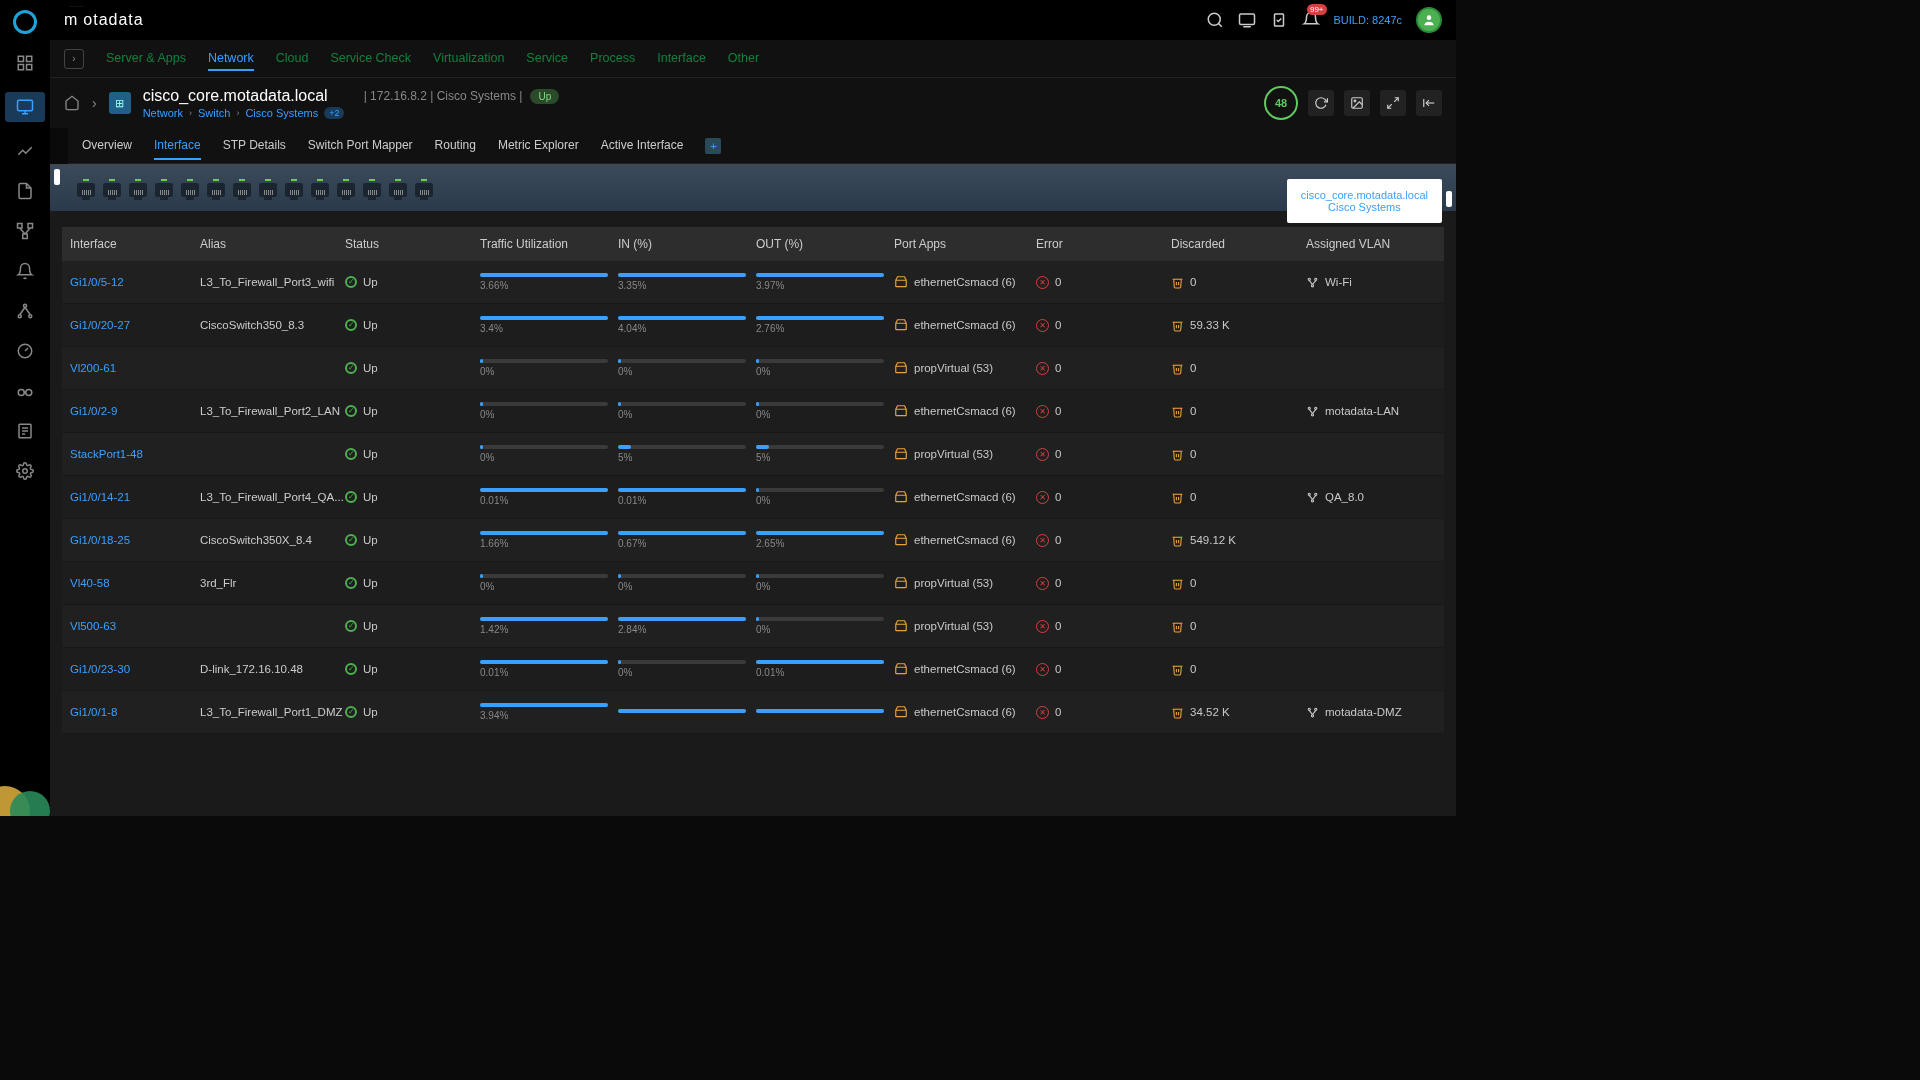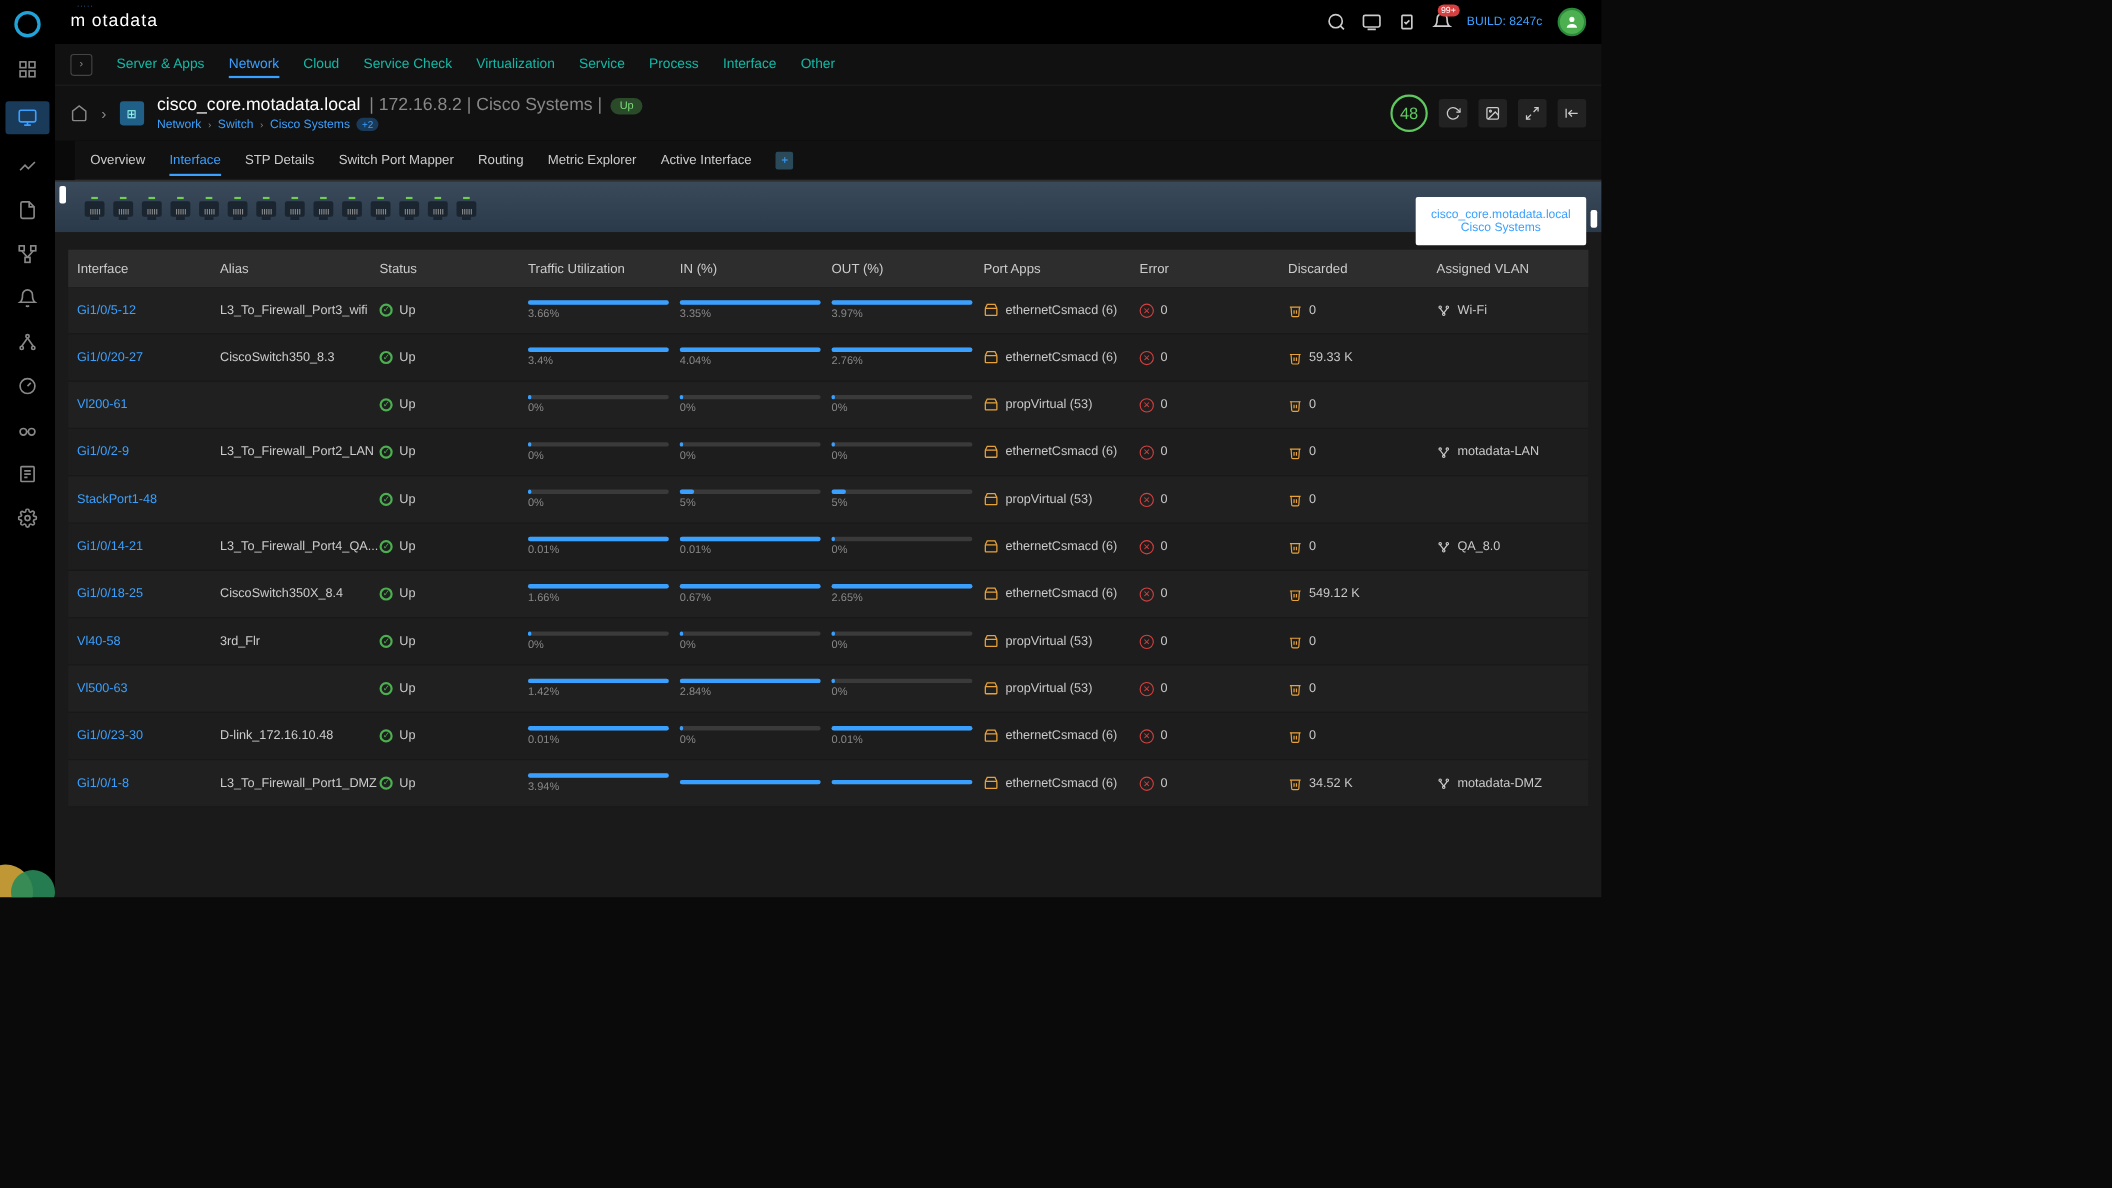--- a/index.html
+++ b/index.html
@@ -13,36 +13,36 @@
 .main { flex:1; display:flex; flex-direction:column; }
 .topbar { height:40px; background:#000; display:flex; align-items:center; padding:0 14px; gap:14px; }
 .brand { display:flex; align-items:center; gap:4px; letter-spacing:2px; font-size:16px; color:#fff;}
 .topbar-right { margin-left:auto; display:flex; align-items:center; gap:14px; }
 .topbar-right .ico { width:18px; height:18px; color:#ccc; cursor:pointer; position:relative;}
 .badge99 { position:absolute; top:-7px; right:-7px; background:#d64040; color:#fff; font-size:8px; padding:1px 3px; border-radius:6px;}
 .build { color:#3aa0ff; font-size:11px;}
 .avatar { width:26px; height:26px; border-radius:50%; background:#4caf50; display:flex; align-items:center; justify-content:center; font-size:14px; color:#fff; border:2px solid #2a8a3a;}
 .tabs1 { height:38px; background:#111; border-bottom:1px solid #222; display:flex; align-items:center; padding:0 14px; gap:22px; }
 .tabs1 .expand-btn { width:20px; height:20px; border:1px solid #444; border-radius:3px; display:flex; align-items:center; justify-content:center; font-size:10px; color:#888; cursor:pointer;}
-.tabs1 .t { font-size:12.5px; color:#14b8a6; cursor:pointer; padding:4px 0;}
+.tabs1 .t { font-size:12.5px; color:#15803d; cursor:pointer; padding:4px 0;}
 .tabs1 .t.active { color:#3aa0ff; border-bottom:2px solid #3aa0ff;}
 .titlebar { background:#111; padding:8px 14px; display:flex; align-items:center; gap:12px;}
 .titlebar .home-ico,.titlebar .chev-ico { color:#888; font-size:14px;}
 .square-chip { width:22px; height:22px; background:#1f5f88; border-radius:3px; display:flex; align-items:center; justify-content:center; color:#9fe; font-size:11px;}
 .title-text { display:flex; flex-direction:column; gap:2px;}
 .title-text .row1 { display:flex; align-items:center; gap:8px;}
 .title-text .name { color:#fff; font-size:16px;}
-.title-text .meta { color:#888; font-size:16px;}
+.title-text .meta { color:#888; font-size:12px;margin-left:28px;}
 .up-pill { background:#2a4a2a; color:#7fdc7f; font-size:10px; padding:2px 8px; border-radius:10px;}
 .title-text .row2 { display:flex; align-items:center; gap:6px; font-size:11px;}
 .crumb { color:#3aa0ff;}
 .crumb-sep { color:#888; font-size:9px;}
 .plus-chip { background:#1a3a5a; color:#3aa0ff; font-size:9px; padding:1px 5px; border-radius:8px;}
 .titlebar-right { margin-left:auto; display:flex; align-items:center; gap:10px;}
-.score { width:34px; height:34px; border:2px solid #5fc85f; border-radius:50%; display:flex; align-items:center; justify-content:center; color:#5fc85f; font-size:15px; font-weight:400;}
+.score { width:34px; height:34px; border:2px solid #5fc85f; border-radius:50%; display:flex; align-items:center; justify-content:center; color:#5fc85f; font-size:11px; font-weight:700;}
 .square-btn { width:26px; height:26px; background:#222; border-radius:3px; display:flex; align-items:center; justify-content:center; color:#ccc; cursor:pointer; font-size:12px;}
 .tabs2 { background:#111; padding:0 14px; display:flex; align-items:center; gap:22px; height:36px; border-bottom:1px solid #222;margin-left:18px;}
 .tabs2 .t { font-size:12px; color:#ccc; cursor:pointer; padding:6px 0;}
 .tabs2 .t.active { color:#3aa0ff; border-bottom:2px solid #3aa0ff;}
 .tabs2 .plus { width:16px; height:16px; background:#2a4a5a; border-radius:2px; display:flex; align-items:center; justify-content:center; color:#3aa0ff; font-size:11px; cursor:pointer;}
 .switch-panel { background:linear-gradient(180deg,#3a4a5a,#2a3a4a); margin:0; padding:14px; display:flex; align-items:center; gap:6px; position:relative; border-top:1px solid #444;}
 .handle { width:6px; height:16px; background:#fff; border-radius:2px;}
 .handle-l { position:absolute; left:4px; top:4px;}
 .handle-r { position:absolute; right:4px; bottom:4px;}
 .port { width:20px; display:flex; flex-direction:column; align-items:center; gap:2px;}

